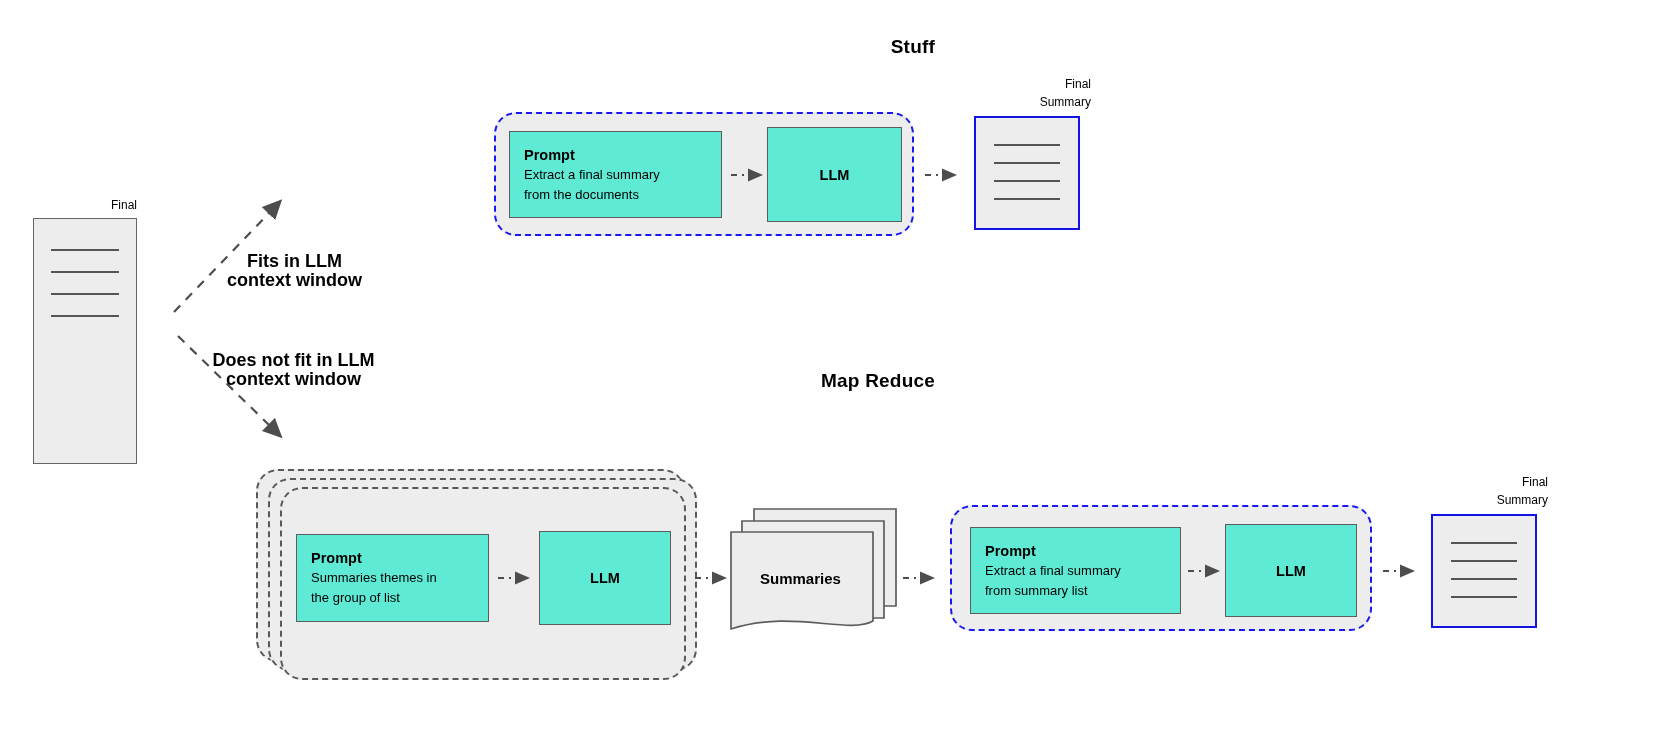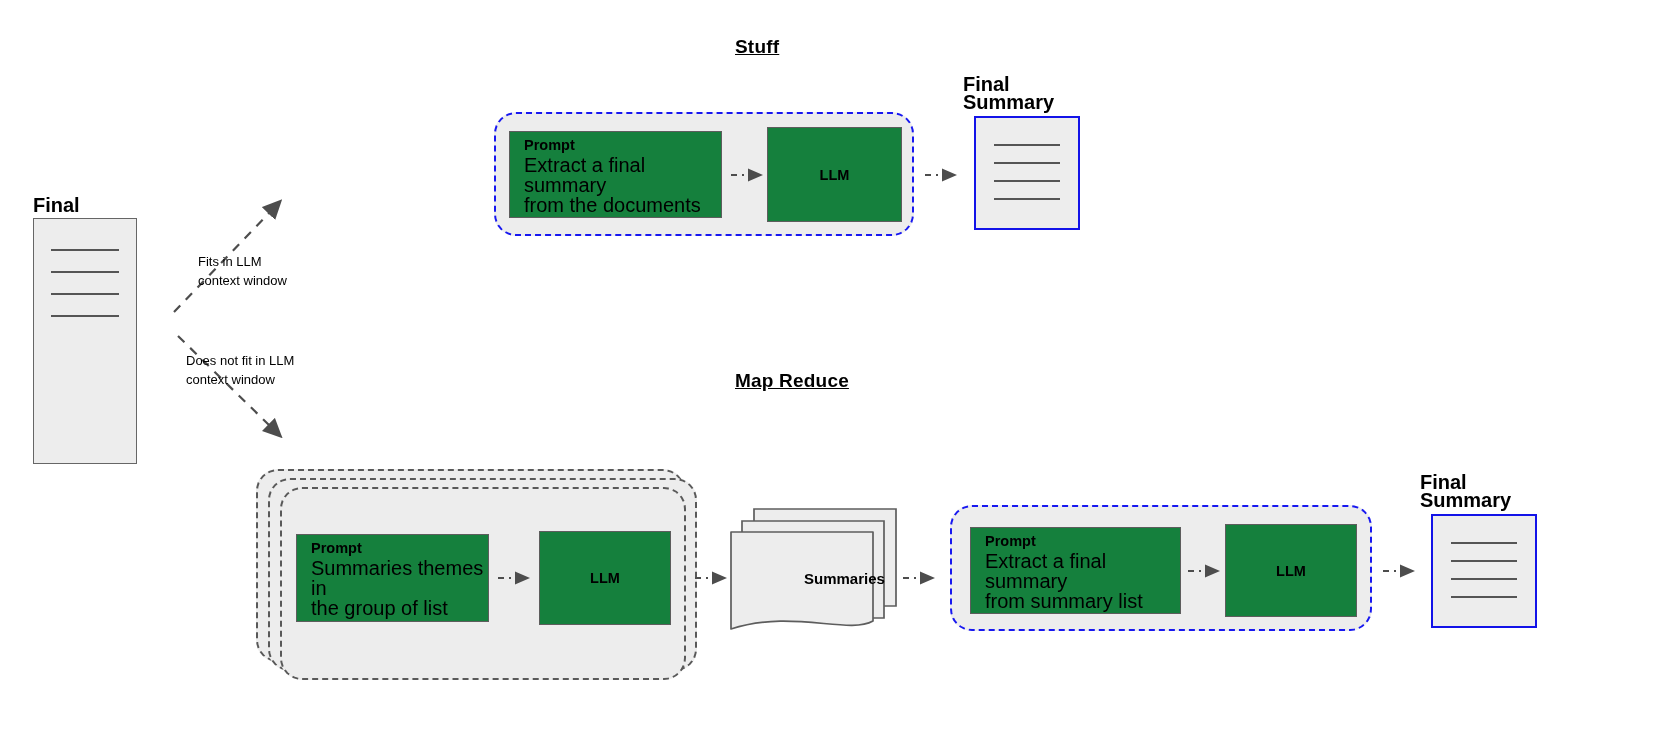--- a/index.html
+++ b/index.html
@@ -17,41 +17,41 @@
     height: 737px;
     background: #ffffff;
     overflow: hidden;
   }
   .abs { position: absolute; }
 
   
   .section-title {
     font-weight: bold;
     font-size: 19px;
-    text-decoration: underline;
-    text-align: left;
+    text-align: right;
     white-space: nowrap;
     letter-spacing: .2px;
   }
 
   
   .shape-label {
-    font-weight: bold;
-    font-size: 20px;
-    text-align: left;
+    font-weight: normal;
+    font-size: 12px;
+    text-align: right;
     line-height: 18px;
     white-space: nowrap;
   }
   .shape-label.two-line { white-space: normal; }
 
   
   .edge-label {
-    font-weight: normal;
-    font-size: 13px;
+    font-weight: bold;
+    font-size: 18px;
     line-height: 19px;
+    text-align: center;
   }
 
   
   .rect {
     background: #ededed;
     border: 1.6px solid #666666;
     box-sizing: border-box;
   }
   .rect.blue {
     border: 2.2px solid #1313e8;
@@ -83,38 +83,38 @@
     border: 2.1px dashed #595959;
     border-radius: 22px;
     box-sizing: border-box;
   }
   .group-grey.ghost {
     background: #ededed;
   }
 
   
   .box {
-    background: #15803d;
+    background: #5eead4;
     border: 1.7px solid #5d5d5d;
     box-sizing: border-box;
     position: absolute;
   }
   .box-prompt {
     padding: 0 0 0 14px;
     display: flex;
     flex-direction: column;
     justify-content: center;
   }
   .prompt-title {
     font-weight: bold;
     font-size: 14.5px;
     line-height: 20px;
   }
   .prompt-body {
-    font-size: 20px;
+    font-size: 13px;
     line-height: 20px;
   }
   .box-llm {
     display: flex;
     align-items: center;
     justify-content: center;
     font-weight: bold;
     font-size: 14.5px;
   }
 
@@ -238,21 +238,21 @@
   </svg>
 
   <svg class="abs" style="left:730px; top:503px;" width="170" height="135" viewBox="0 0 170 135">
 
     <path d="M24,6 H166 V103 H24 Z" fill="#ededed" stroke="#5d5d5d" stroke-width="1.7"></path>
 
     <path d="M12,18 H154 V115 H12 Z" fill="#ededed" stroke="#5d5d5d" stroke-width="1.7"></path>
 
     <path d="M1,29 H143 V118 C118,132 62,106 1,126 Z" fill="#ededed" stroke="#5d5d5d" stroke-width="1.7" stroke-linejoin="round"></path>
   </svg>
-  <div class="summaries-label" style="left:804px; top:570px;">Summaries</div>
+  <div class="summaries-label" style="left:760px; top:570px;">Summaries</div>
 
   <svg class="arrow-small" style="left:902px; top:570px;" width="38" height="16" viewBox="0 0 38 16">
     <path d="M1,8 L14,8" stroke="#4d4d4d" stroke-width="2.2" stroke-dasharray="6,5" fill="none"></path>
     <path d="M18,1.5 L33,8 L18,14.5 z" fill="#4d4d4d"></path>
   </svg>
 
   <div class="abs group-blue" style="left:950px; top:505px; width:422px; height:126px;"></div>
 
   <div class="box box-prompt" style="left:970px; top:527px; width:211px; height:87px;">
     <div class="prompt-title">Prompt</div>

